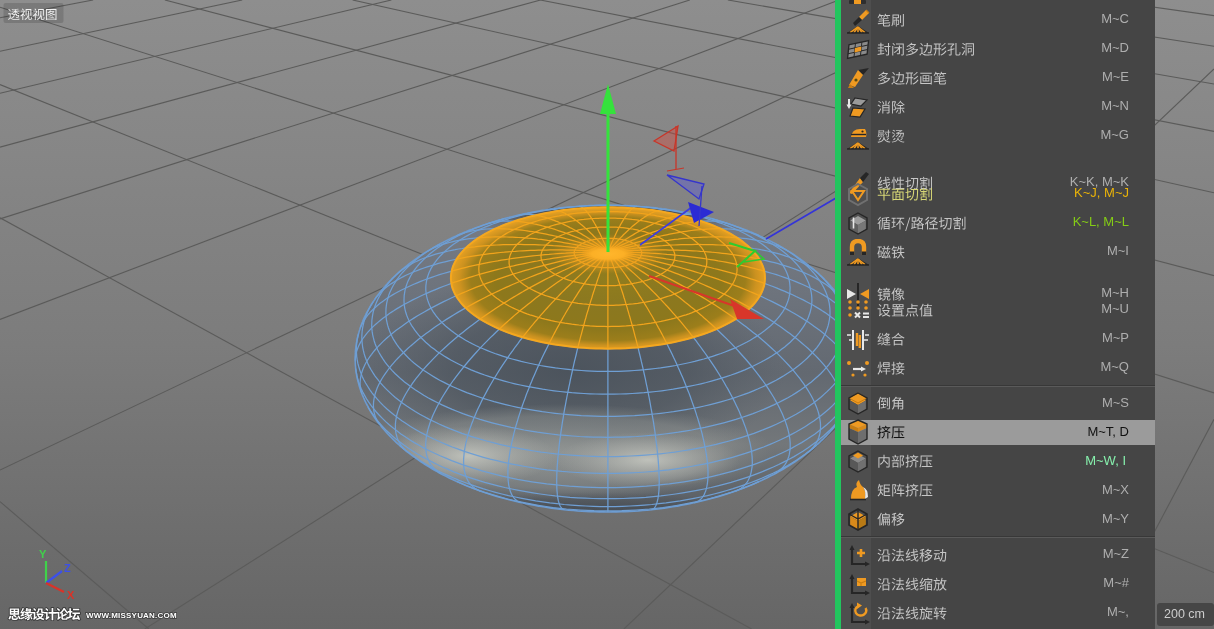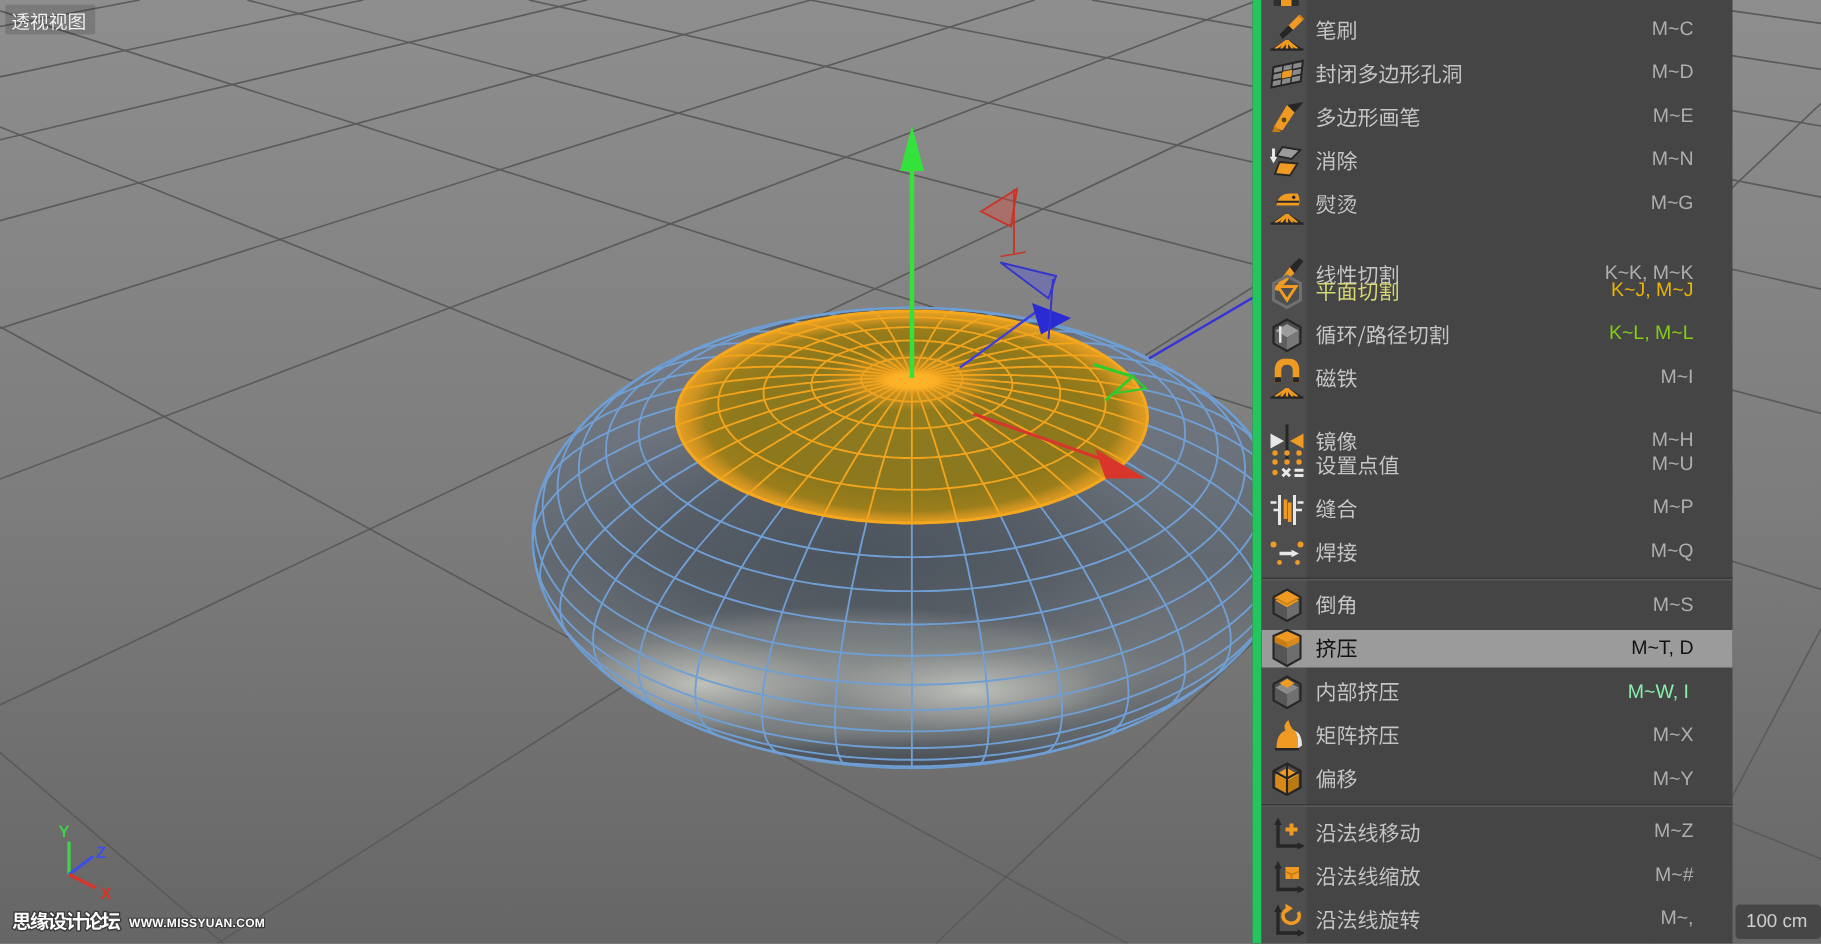--- a/index.html
+++ b/index.html
@@ -517,14 +517,14 @@
           <path d="M20.5,8 A5.5,5 0 1 1 13,6.2" fill="none" stroke="#ef9a22" stroke-width="2.4"></path>
           <polygon points="12,2.5 12,9 17,5.5" fill="#ef9a22"></polygon>
         </svg>
         <svg width="200" height="29" style="position:absolute;left:36px;top:0">
           <path transform="translate(0,19.5)" d="M1.246 -10.808C2.128 -10.318 3.22 -9.562 3.7520000000000002 -9.044L4.438 -9.786C3.878 -10.290000000000001 2.758 -10.99 1.8900000000000001 -11.452ZM0.504 -7.014C1.4000000000000001 -6.5520000000000005 2.5340000000000003 -5.852 3.094 -5.376L3.7520000000000002 -6.118C3.178 -6.6080000000000005 2.0300000000000002 -7.252 1.1480000000000001 -7.672000000000001ZM0.868 0.154 1.736 0.91C2.618 -0.378 3.64 -2.1 4.438 -3.556L3.696 -4.2700000000000005C2.814 -2.702 1.666 -0.896 0.868 0.154ZM5.5440000000000005 -4.928V1.1480000000000001H6.5520000000000005V0.294H11.242V1.092H12.306000000000001V-4.928ZM6.5520000000000005 -0.686V-3.948H11.242V-0.686ZM6.314 -11.116V-9.59C6.314 -8.4 6.006 -6.958 4.186 -5.908C4.382 -5.74 4.76 -5.3340000000000005 4.872 -5.096C6.888 -6.3 7.336 -8.106 7.336 -9.562V-10.136000000000001H10.346V-7.252C10.346 -6.244 10.542 -5.824 11.494 -5.824C11.69 -5.824 12.362 -5.824 12.586 -5.824C12.852 -5.824 13.146 -5.838 13.3 -5.894C13.272 -6.132000000000001 13.244 -6.482 13.23 -6.734C13.048 -6.692 12.754 -6.678 12.572000000000001 -6.678C12.376 -6.678 11.802 -6.678 11.620000000000001 -6.678C11.396 -6.678 11.368 -6.8180000000000005 11.368 -7.238V-11.116Z M15.33 -10.85C16.268 -10.43 17.416 -9.758000000000001 17.990000000000002 -9.268L18.592 -10.15C18.004 -10.612 16.828 -11.242 15.918 -11.606ZM14.588 -7.042C15.498 -6.65 16.618 -5.992 17.178 -5.53L17.766 -6.398000000000001C17.192 -6.86 16.044 -7.462 15.161999999999999 -7.8260000000000005ZM15.064 0.224 15.946 0.9380000000000001C16.772 -0.364 17.752 -2.114 18.494 -3.598L17.724 -4.284C16.912 -2.702 15.806000000000001 -0.854 15.064 0.224ZM19.404 0.63C19.782 0.462 20.37 0.364 25.606 -0.294C25.886000000000003 0.224 26.11 0.714 26.25 1.106L27.174 0.63C26.753999999999998 -0.462 25.689999999999998 -2.128 24.695999999999998 -3.36L23.856 -2.954C24.276 -2.408 24.71 -1.778 25.102 -1.1480000000000001L20.664 -0.658C21.532 -1.834 22.414 -3.332 23.142 -4.83H27.118000000000002V-5.824H23.422V-8.358H26.544V-9.352H23.422V-11.76H22.372V-9.352H19.362000000000002V-8.358H22.372V-5.824H18.746000000000002V-4.83H21.882C21.182000000000002 -3.248 20.244 -1.75 19.936 -1.33C19.586 -0.812 19.32 -0.49 19.04 -0.42C19.166 -0.126 19.348 0.406 19.404 0.63Z M28.756 -0.756 28.98 0.252C30.268 -0.14 31.948 -0.644 33.572 -1.12L33.418 -2.016C31.696 -1.526 29.918 -1.036 28.756 -0.756ZM37.856 -10.92C38.556 -10.584 39.438 -10.038 39.886 -9.646L40.502 -10.304C40.054 -10.682 39.158 -11.200000000000001 38.472 -11.508000000000001ZM29.008 -5.922C29.204 -6.0200000000000005 29.54 -6.104 31.248 -6.328C30.632 -5.418 30.086 -4.718 29.82 -4.438C29.386 -3.92 29.064 -3.5700000000000003 28.756 -3.5140000000000002C28.882 -3.248 29.036 -2.758 29.092 -2.548C29.386 -2.716 29.862000000000002 -2.856 33.376 -3.5700000000000003C33.348 -3.7800000000000002 33.348 -4.172 33.376 -4.452L30.59 -3.948C31.654 -5.208 32.718 -6.748 33.614 -8.288L32.732 -8.82C32.466 -8.302 32.158 -7.7700000000000005 31.85 -7.266L30.072 -7.0840000000000005C30.912 -8.274000000000001 31.724 -9.786 32.326 -11.256L31.346 -11.718C30.786 -10.038 29.764 -8.246 29.456 -7.784C29.148 -7.308 28.91 -6.986 28.658 -6.916C28.784 -6.636 28.952 -6.132000000000001 29.008 -5.922ZM40.418 -4.886C39.858000000000004 -4.0040000000000004 39.102000000000004 -3.192 38.192 -2.492C37.968 -3.234 37.772 -4.13 37.632 -5.138L41.202 -5.8100000000000005L41.034 -6.734L37.506 -6.0760000000000005C37.436 -6.664 37.366 -7.28 37.324 -7.924L40.81 -8.456L40.641999999999996 -9.38L37.268 -8.876C37.226 -9.814 37.212 -10.78 37.212 -11.788H36.176C36.19 -10.738 36.218 -9.716000000000001 36.274 -8.722L34.062 -8.4L34.230000000000004 -7.448L36.33 -7.7700000000000005C36.372 -7.126 36.442 -6.496 36.512 -5.894L33.782 -5.39L33.95 -4.438L36.638 -4.942C36.806 -3.7800000000000002 37.03 -2.73 37.324 -1.862C36.134 -1.064 34.762 -0.434 33.334 0.0C33.586 0.23800000000000002 33.852000000000004 0.616 33.992 0.868C35.308 0.406 36.554 -0.196 37.674 -0.924C38.248 0.336 39.004 1.078 39.998000000000005 1.078C40.964 1.078 41.286 0.616 41.482 -0.9520000000000001C41.244 -1.05 40.908 -1.274 40.698 -1.512C40.628 -0.266 40.488 0.056 40.11 0.056C39.494 0.056 38.976 -0.518 38.542 -1.54C39.647999999999996 -2.38 40.6 -3.374 41.3 -4.466Z M44.366 -11.382C44.744 -10.794 45.15 -10.01 45.36 -9.478H42.616V-8.484H44.128C44.086 -4.494 43.974 -1.414 42.378 0.406C42.63 0.5740000000000001 42.98 0.882 43.148 1.12C44.478 -0.448 44.898 -2.744 45.038 -5.67H46.662C46.578 -1.778 46.466 -0.42 46.242 -0.098C46.144 0.056 46.032 0.084 45.822 0.084C45.626 0.084 45.136 0.084 44.604 0.028C44.744 0.294 44.842 0.7000000000000001 44.856 0.994C45.43 1.022 45.962 1.022 46.284 0.98C46.647999999999996 0.9380000000000001 46.886 0.84 47.096000000000004 0.518C47.46 0.042 47.544 -1.512 47.642 -6.174C47.642 -6.314 47.642 -6.65 47.642 -6.65H45.08L45.122 -8.484H48.216V-9.478H45.64L46.382 -9.744C46.172 -10.262 45.724000000000004 -11.074 45.318 -11.69ZM49.084 -5.208C49.0 -2.968 48.775999999999996 -0.784 47.6 0.392C47.838 0.532 48.146 0.868 48.272 1.078C48.916 0.434 49.322 -0.448 49.574 -1.456C50.4 0.42 51.66 0.84 53.382 0.84H55.244C55.3 0.5740000000000001 55.426 0.112 55.566 -0.126C55.16 -0.112 53.704 -0.112 53.438 -0.112C53.004 -0.112 52.584 -0.14 52.206 -0.23800000000000002V-3.164H54.88V-4.088H52.206V-6.5520000000000005H54.04C53.844 -6.0200000000000005 53.620000000000005 -5.502 53.424 -5.124L54.236000000000004 -4.816C54.586 -5.446 54.978 -6.426 55.328 -7.2940000000000005L54.641999999999996 -7.518L54.488 -7.476H48.93C49.252 -7.924 49.546 -8.428 49.812 -8.988H55.412V-9.954H50.232C50.428 -10.472 50.61 -11.018 50.75 -11.564L49.728 -11.774000000000001C49.322 -10.178 48.622 -8.652000000000001 47.684 -7.658C47.936 -7.5040000000000004 48.356 -7.168 48.538 -6.986L48.818 -7.336V-6.5520000000000005H51.254V-0.658C50.652 -1.078 50.176 -1.806 49.854 -3.0380000000000003C49.938 -3.724 49.980000000000004 -4.466 50.008 -5.208Z M57.134 -4.648C57.246 -4.76 57.68 -4.844 58.156 -4.844H59.402V-2.814L56.56 -2.338L56.784 -1.316L59.402 -1.82V1.064H60.41V-2.016L62.3 -2.394L62.258 -3.3040000000000003L60.41 -2.982V-4.844H61.852000000000004V-5.796H60.41V-7.938H59.402V-5.796H58.03C58.478 -6.776 58.912 -7.938 59.276 -9.142H61.838V-10.122H59.57C59.696 -10.598 59.808 -11.074 59.92 -11.55L58.884 -11.76C58.8 -11.214 58.688 -10.668000000000001 58.562 -10.122H56.644V-9.142H58.31C57.988 -7.994 57.652 -7.042 57.498 -6.692C57.246 -6.09 57.05 -5.628 56.812 -5.572C56.938 -5.32 57.078 -4.844 57.134 -4.648ZM61.964 -7.49V-6.496H64.022C63.728 -5.516 63.434 -4.606 63.182 -3.892H67.214C66.724 -3.192 66.122 -2.352 65.548 -1.61C65.05799999999999 -1.932 64.568 -2.24 64.106 -2.5060000000000002L63.434 -1.834C64.862 -0.98 66.528 0.308 67.34 1.1340000000000001L68.04 0.322C67.62 -0.084 67.018 -0.56 66.332 -1.064C67.228 -2.212 68.194 -3.5420000000000003 68.894 -4.578L68.152 -4.942L67.984 -4.872H64.624L65.1 -6.496H69.426V-7.49H65.394L65.842 -9.142H68.922V-10.122H66.108L66.5 -11.620000000000001L65.45 -11.76L65.044 -10.122H62.51V-9.142H64.778L64.316 -7.49Z" fill="#c6c6c6"></path>
         </svg>
         <span style="position:absolute;right:32px;top:5.5px;font:13px 'Liberation Sans',sans-serif;color:#aeaeae">M~,</span>
       </div>
     </div>
 <div style="position:absolute;left:1157px;top:603px;width:57px;height:23px;background:#464646;border-radius:3px;">
-      <span style="position:absolute;left:7px;top:3.5px;font:12.5px 'Liberation Sans',sans-serif;color:#cdcdcd">100 cm</span>
+      <span style="position:absolute;left:7px;top:3.5px;font:12.5px 'Liberation Sans',sans-serif;color:#cdcdcd">200 cm</span>
     </div>
 </div>
 </body></html>

